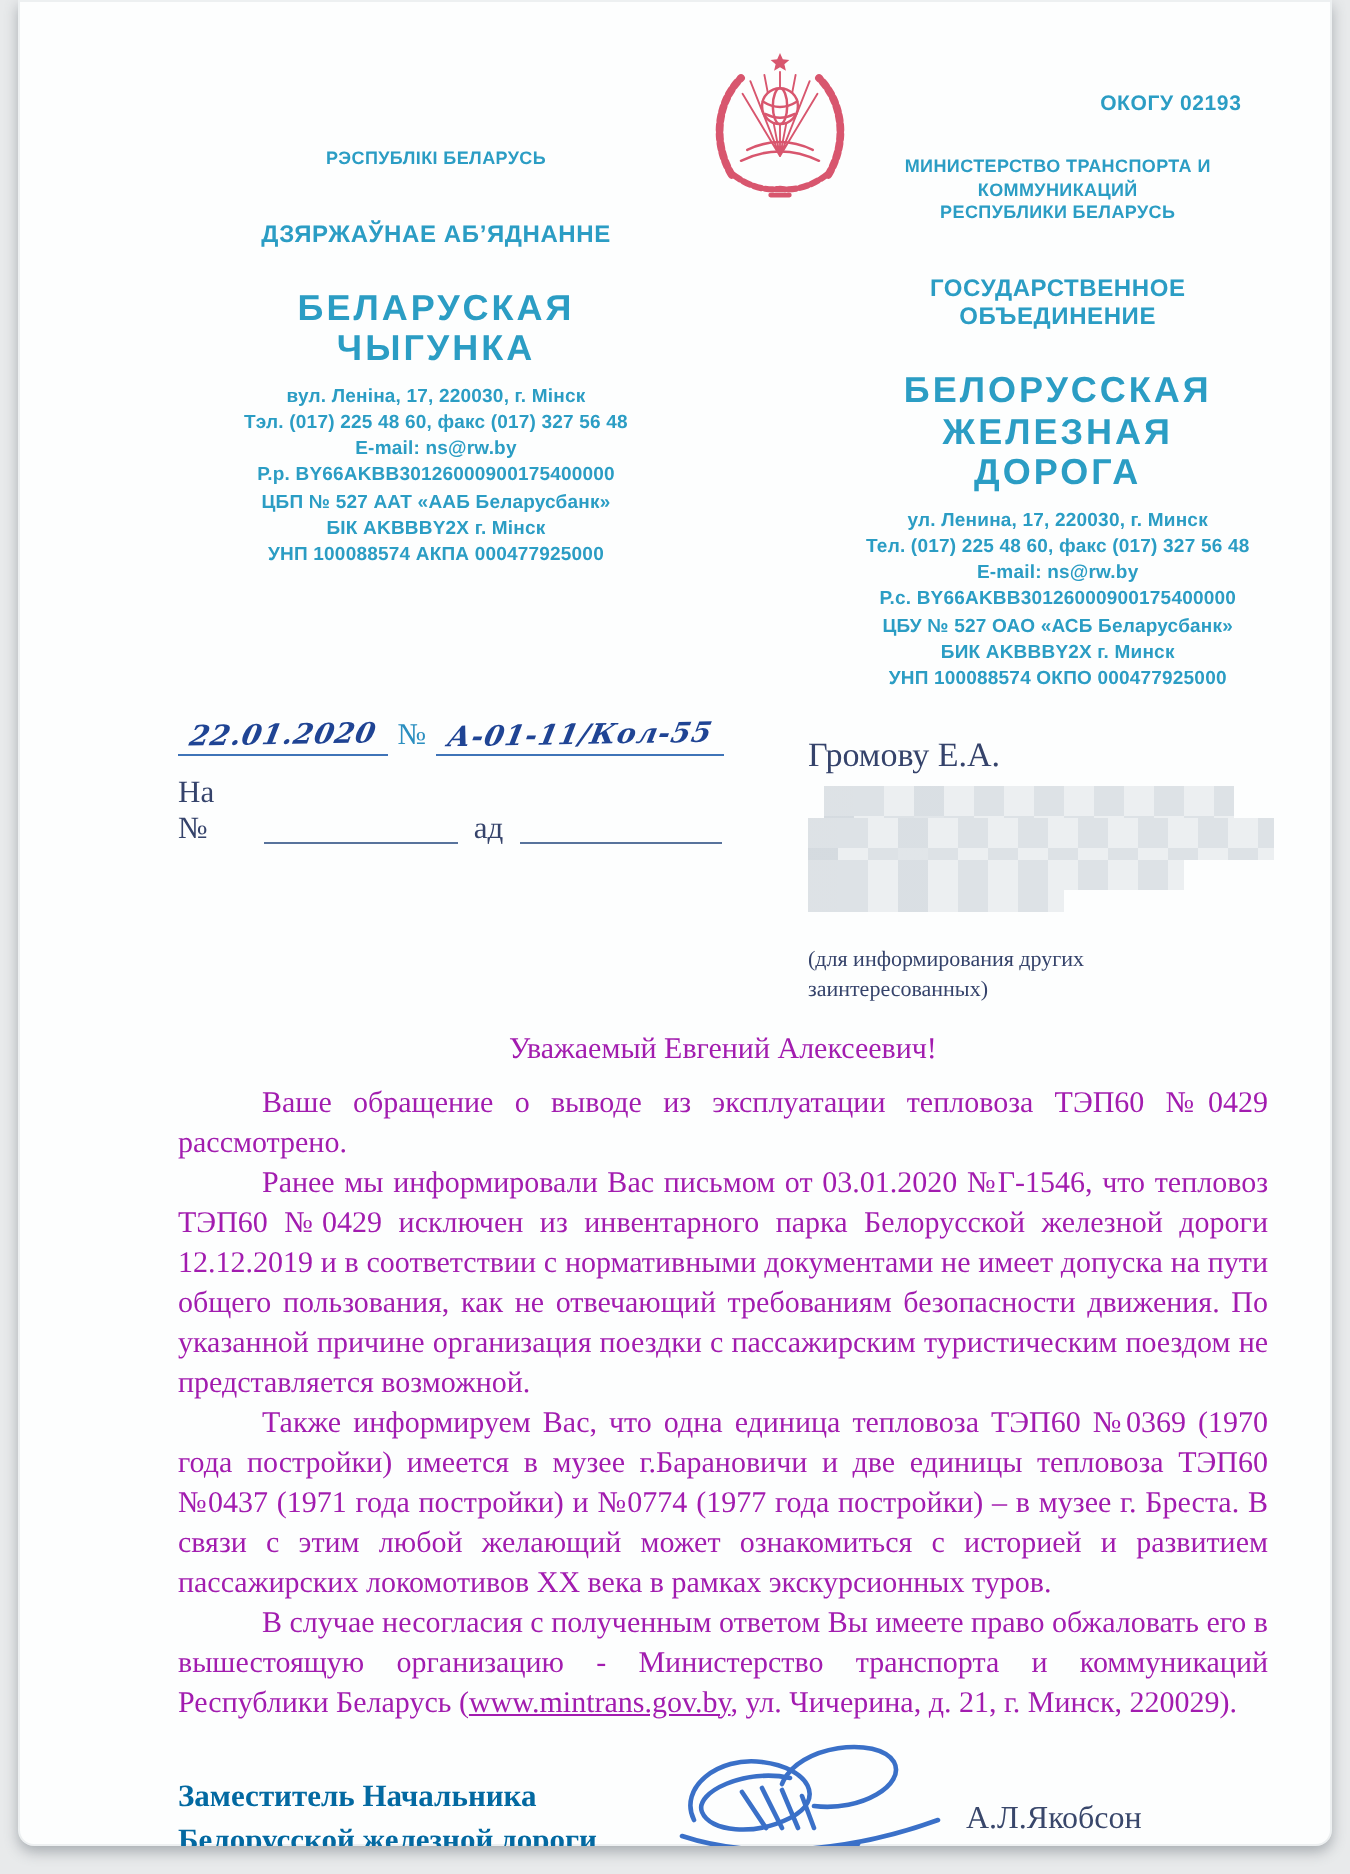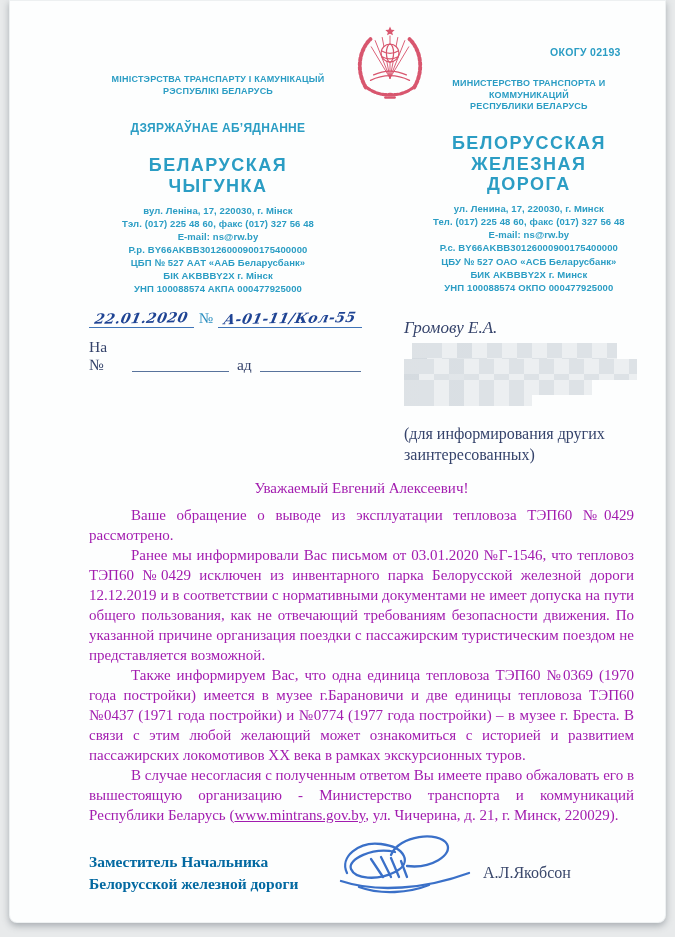--- a/index.html
+++ b/index.html
@@ -37,33 +37,33 @@
     font-family:"DejaVu Serif", serif; font-style:italic; font-weight:bold;
     color:#1f4494; font-size:14px; letter-spacing:.5px;
     transform:skewX(-12deg) rotate(-1deg); display:inline-block;
     padding:0 6px 1px 6px; white-space:nowrap;
   }
   .uline { border-bottom:1.6px solid #3f74b8; display:inline-block; }
   .no-sign { color:#2b8fc0; font-family:"Liberation Serif", serif; font-size:15px; padding:0 5px 1px 5px; }
   .ref-line2 { margin-top:10px; font-size:15.5px; color:#35436b; display:flex; align-items:flex-end; }
   .blank { border-bottom:1.3px solid #58739c; display:inline-block; height:14px; }
   .recipient { margin-left:43px; color:#35436b; }
-  .recipient-name { font-size:17px; margin-top:8px;font-style:italic; }
+  .recipient-name { font-size:17px; margin-top:8px; }
   .mosaic { margin-top:5px; }
   .mosaic div {
     background:
       linear-gradient(90deg, rgba(203,210,216,.45) 0 15px, rgba(0,0,0,0) 15px 45px, rgba(214,220,225,.5) 45px 60px, rgba(0,0,0,0) 60px 90px),
       repeating-conic-gradient(#dde2e6 0% 25%, #eceff1 25% 50%);
     background-size:auto, 30px 30px;
   }
   .m1 { width:205px; height:16px; margin-left:8px; }
   .m2 { width:233px; height:21px; }
   .m3 { width:188px; height:15px; }
   .m4 { width:128px; height:11px; }
-  .recipient-note { font-size:16px; line-height:1.35; margin-top:17px; }
+  .recipient-note { font-size:11px; line-height:1.35; margin-top:17px; }
   
   .letter { margin-top:12px; color:#a21caf; font-size:15px; line-height:20px; width:545px; }
   .salutation { text-align:center; margin:0 0 7px 0; }
   .para { text-align:justify; text-indent:42px; margin:0; }
   .link { text-decoration:underline; }
   
   .sig-row { display:flex; align-items:center; margin-top:16px; height:64px; }
   .sig-titles { width:242px; flex:none; font-size:15.5px; line-height:1.4; color:#0369a1;font-weight:bold; }
   .sig-scribble { width:132px; flex:none; margin-left:2px; overflow:visible; }
   .sig-scribble svg { overflow:visible; display:block; margin-top:-12px; }
@@ -71,21 +71,20 @@
 </style>
 </head>
 <body>
 
 <div class="page">
 
   <div class="header">
 
     <div class="hcol-left">
       <div class="ministry">
-        <div>МІНІСТЭРСТВА ТРАНСПАРТУ І КАМУНІКАЦЫЙ</div>
         <div>РЭСПУБЛІКІ БЕЛАРУСЬ</div>
       </div>
       <div class="org-type">ДЗЯРЖАЎНАЕ АБ’ЯДНАННЕ</div>
       <div class="org-name">
         <div>БЕЛАРУСКАЯ</div>
         <div>ЧЫГУНКА</div>
       </div>
       <div class="address">
         <div>вул. Леніна, 17, 220030, г. Мінск</div>
         <div>Тэл. (017) 225 48 60, факс (017) 327 56 48</div>
@@ -118,20 +117,21 @@
         <path d="M44,93 h12" stroke-width="3"></path>
       </svg>
     </div>
 
     <div class="hcol-right">
       <div class="okogu">ОКОГУ 02193</div>
       <div class="ministry">
         <div>МИНИСТЕРСТВО ТРАНСПОРТА И КОММУНИКАЦИЙ</div>
         <div>РЕСПУБЛИКИ БЕЛАРУСЬ</div>
       </div>
+      <div class="org-type">ГОСУДАРСТВЕННОЕ ОБЪЕДИНЕНИЕ</div>
       <div class="org-name">
         <div>БЕЛОРУССКАЯ</div>
         <div>ЖЕЛЕЗНАЯ ДОРОГА</div>
       </div>
       <div class="address">
         <div>ул. Ленина, 17, 220030, г. Минск</div>
         <div>Тел. (017) 225 48 60, факс (017) 327 56 48</div>
         <div>E-mail: ns@rw.by</div>
         <div>Р.с. BY66AKBB30126000900175400000</div>
         <div>ЦБУ № 527  ОАО «АСБ Беларусбанк»</div>

